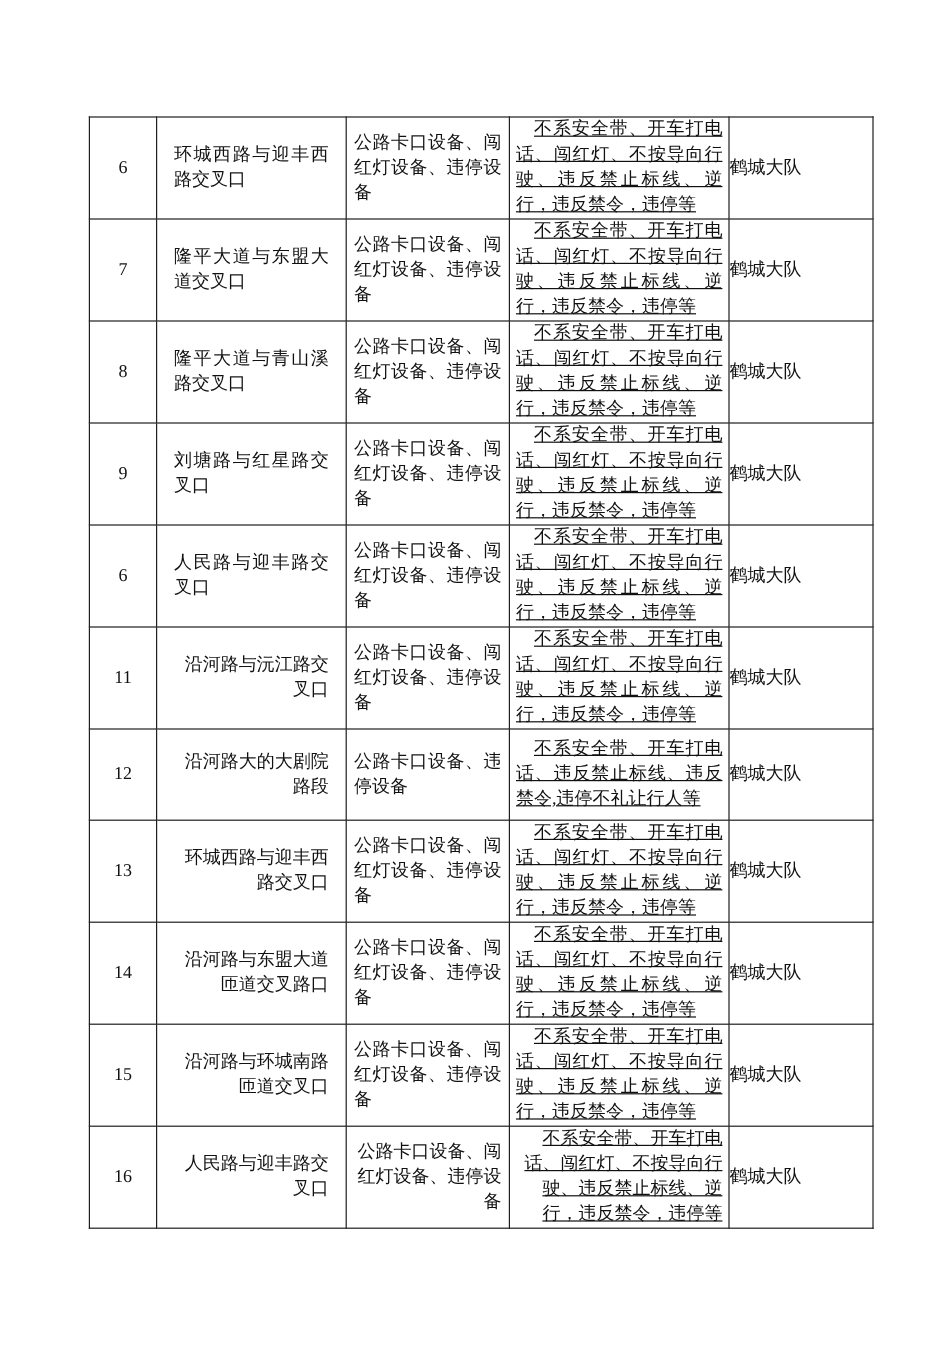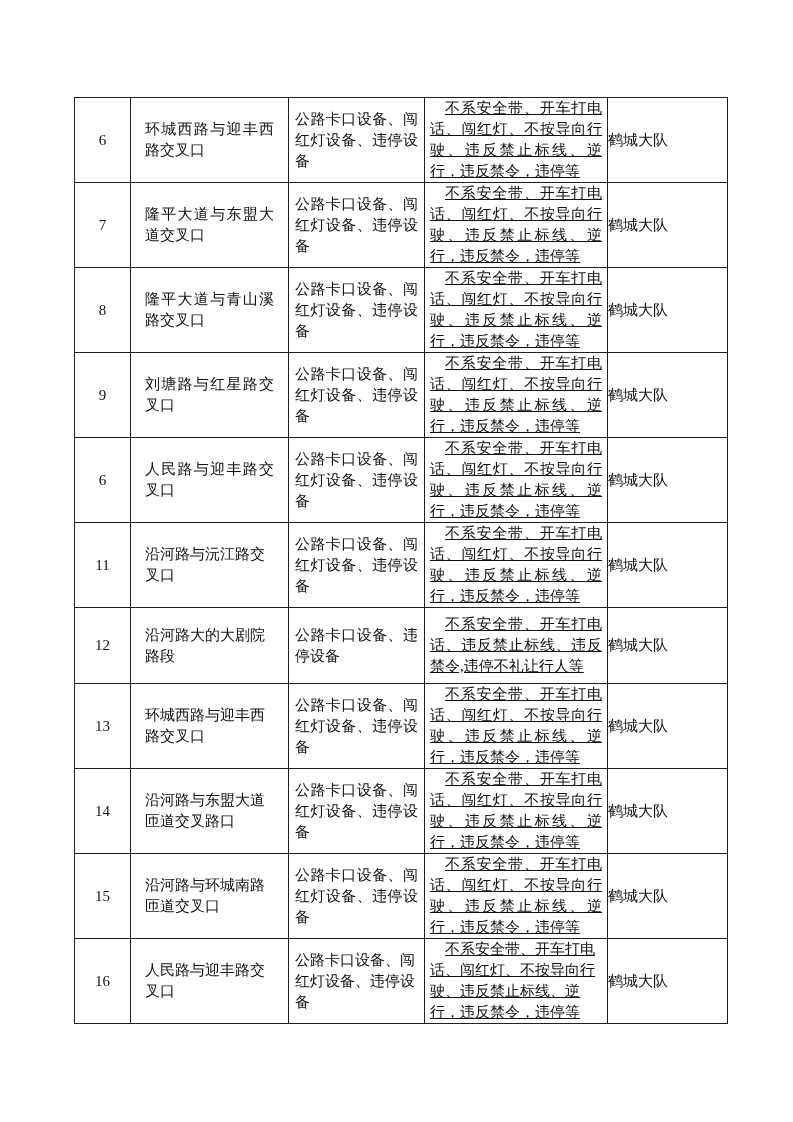--- a/index.html
+++ b/index.html
@@ -46,21 +46,21 @@
 
   td.c-no{text-align:center;}
   td.c-loc{padding:0 14px;margin-left:12px;}
   td.c-equip{padding:0 6px;}
   td.c-vio{padding:0 5px;}
   td.c-unit{text-align:left;}
 
   td.c-vio .txt{text-indent:1em;text-decoration:underline;}
 
   .al-justify{text-align:justify;}
-  .al-center{text-align:left;}
+  .al-center{text-align:right;}
 </style>
 </head>
 <body>
 
 <div class="page">
   <table class="grid">
     <colgroup>
       <col style="width:56px">
       <col style="width:158px">
       <col style="width:136px">

